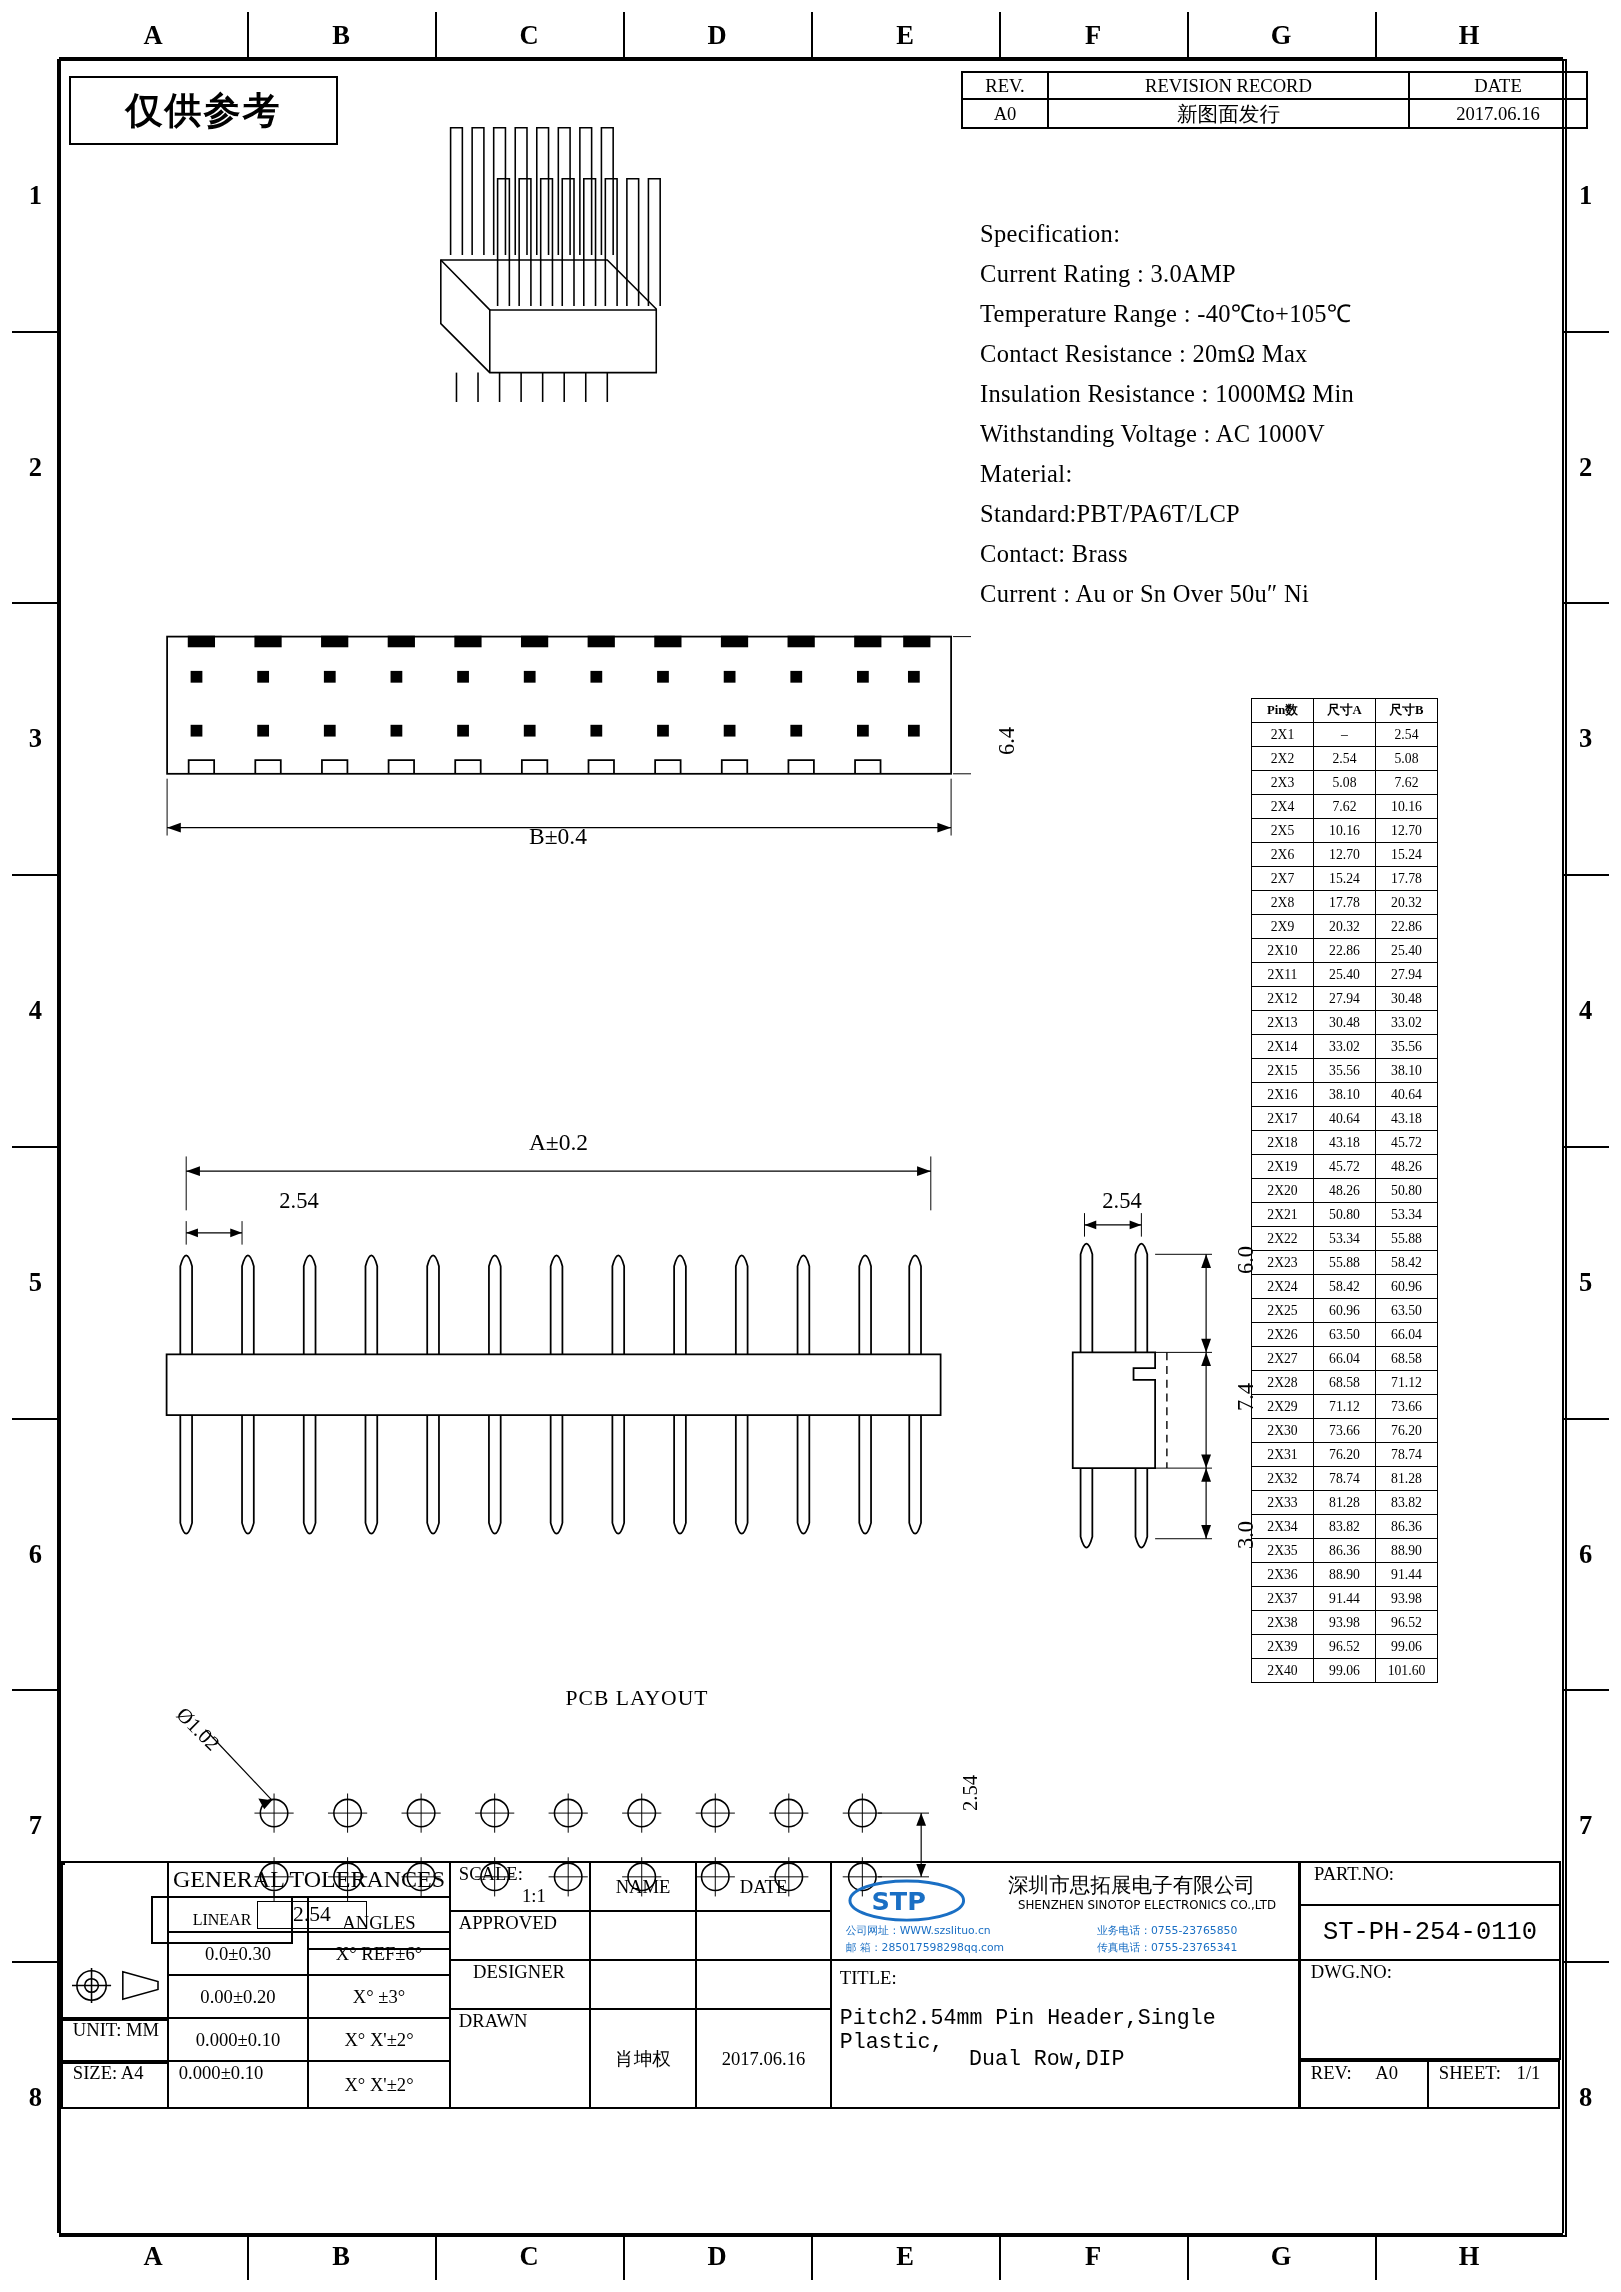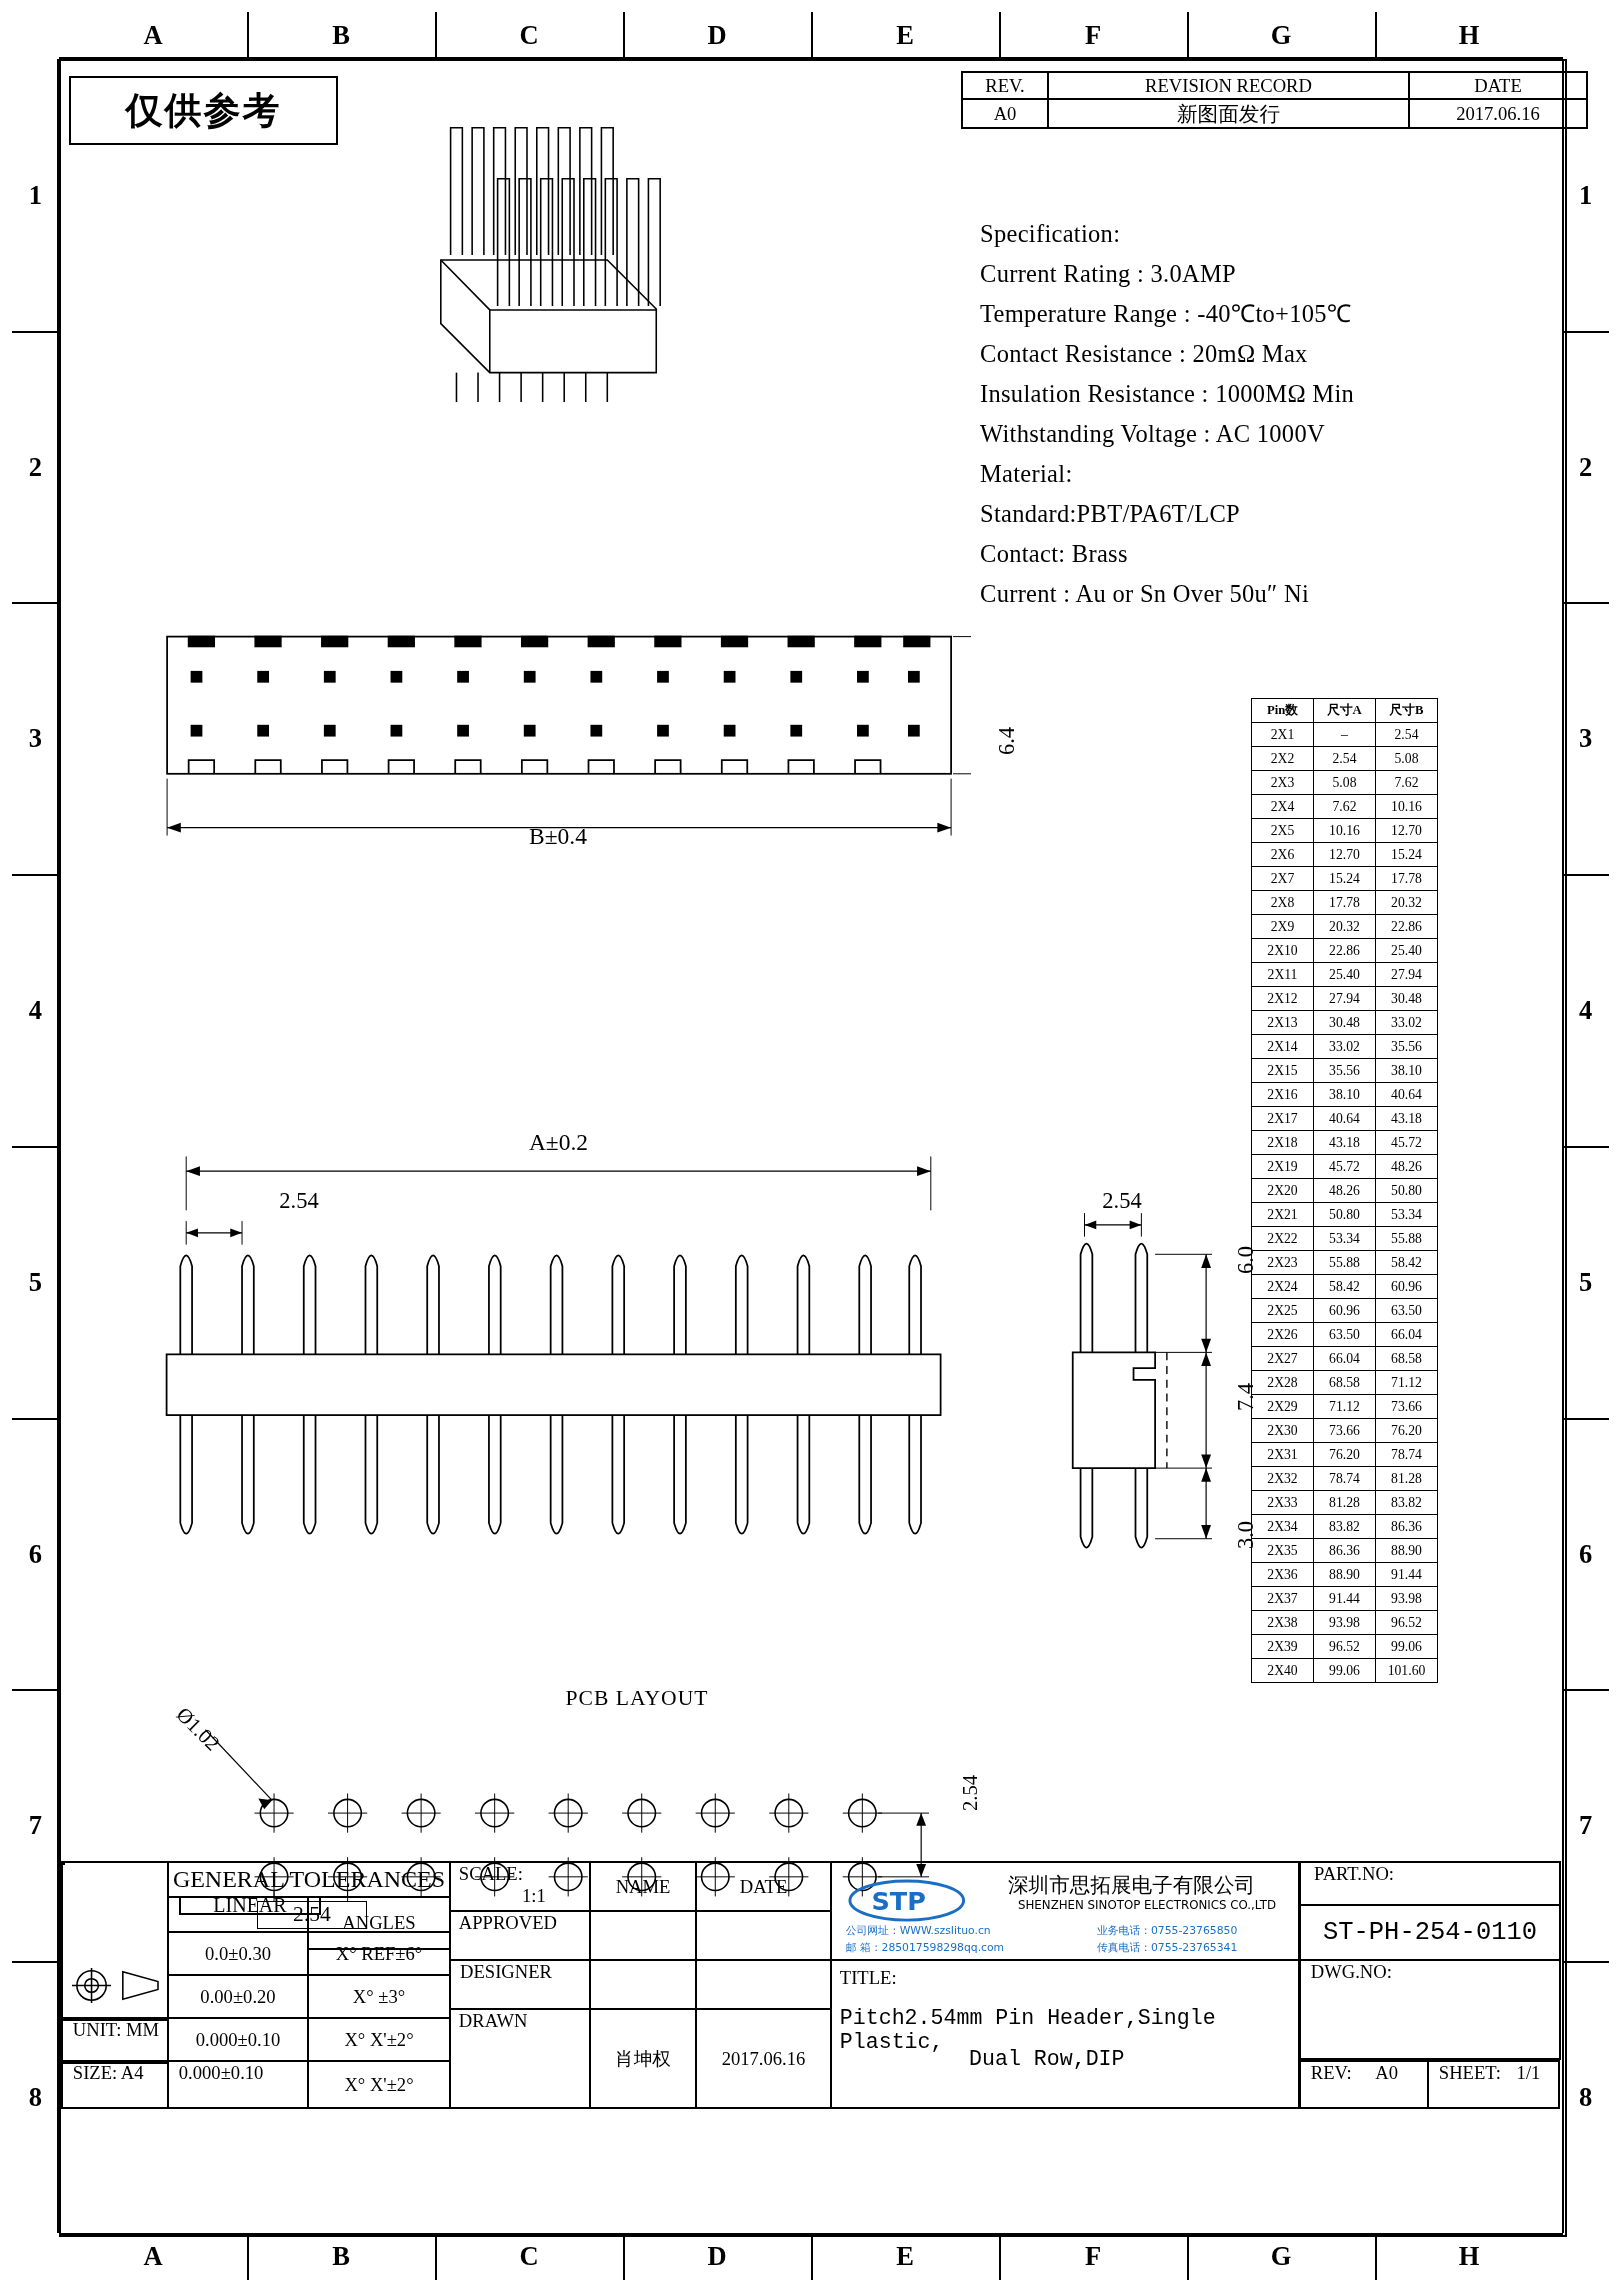--- a/index.html
+++ b/index.html
@@ -653,21 +653,21 @@
         <g stroke="#000" fill="none" stroke-width="1.6">
           <circle cx="24" cy="22" r="15"></circle>
             <circle cx="24" cy="22" r="7"></circle>
           <path d="M4,22 h40 M24,4 v36"></path>
           <path d="M56,8 L92,18 L92,26 L56,36 Z"></path>
         </g>
       </svg>
     </div>
 
     <div class="box c" style="left:106px;top:0;width:284px;height:37px;font-size:24px;">GENERAL  TOLERANCES</div>
-    <div class="box c" style="left:118px;top:35px;width:142px;height:19px;font-size:20px;">LINEAR</div>
+    <div class="box c" style="left:90px;top:35px;width:142px;height:48px;font-size:16px;">LINEAR</div>
     <div class="box c" style="left:246px;top:35px;width:144px;height:54px;font-size:18.6px;">ANGLES</div>
     <div class="box c" style="left:106px;top:70px;width:142px;height:45px;font-size:18.6px;">0.0±0.30</div>
     <div class="box c" style="left:246px;top:70px;width:144px;height:45px;font-size:18.6px;">X°  REF±6°</div>
     <div class="box c" style="left:106px;top:113px;width:142px;height:45px;font-size:18.6px;">0.00±0.20</div>
     <div class="box c" style="left:246px;top:113px;width:144px;height:45px;font-size:18.6px;">X°  ±3°</div>
     <div class="box c" style="left:106px;top:156px;width:142px;height:45px;font-size:18.6px;">0.000±0.10</div>
     <div class="box c" style="left:246px;top:156px;width:144px;height:45px;font-size:18.6px;">X°  X'±2°</div>
 
     <div class="box l" style="left:0;top:199px;width:108px;height:0;"></div>
     <div class="box l" style="left:0px;top:156px;width:0;height:0;"></div>
@@ -697,21 +697,21 @@
       <span>SCALE:</span>
     </div>
     <div style="position:absolute;left:461px;top:23.5px;font-size:18.6px;">1:1</div>
     <div class="box c" style="left:528px;top:0;width:108px;height:51px;font-size:18.6px;">NAME</div>
     <div class="box c" style="left:634px;top:0;width:137px;height:51px;font-size:18.6px;">DATE</div>
 
     <div class="box l" style="padding-left:7.8px;left:388px;top:49px;width:142px;height:51px;font-size:18.6px;">APPROVED</div>
     <div class="box c" style="left:528px;top:49px;width:108px;height:51px;font-size:18.6px;"></div>
     <div class="box c" style="left:634px;top:49px;width:137px;height:51px;font-size:18.6px;"></div>
 
-    <div class="box l" style="padding-left:9px;left:388px;top:98px;width:142px;height:51px;font-size:18.6px;">DESIGNER</div>
+    <div class="box l" style="padding-left:22px;left:388px;top:98px;width:142px;height:51px;font-size:18.6px;">DESIGNER</div>
     <div class="box c" style="left:528px;top:98px;width:108px;height:51px;font-size:18.6px;"></div>
     <div class="box c" style="left:634px;top:98px;width:137px;height:51px;font-size:18.6px;"></div>
 
     <div class="box l" style="padding-left:7.8px;left:388px;top:147px;width:142px;height:101px;font-size:18.6px;">DRAWN</div>
     <div class="box c" style="left:528px;top:147px;width:108px;height:101px;font-size:18.6px;font-family:'DejaVu Sans',sans-serif;">肖坤权</div>
     <div class="box c" style="left:634px;top:147px;width:137px;height:101px;font-size:18.6px;">2017.06.16</div>
 
     <div class="box" style="left:769px;top:0;width:470px;height:100px;">
       <div style="position:absolute;left:13.7px;top:13.7px;width:147px;height:47px;">
         <svg width="147" height="51" viewBox="0 0 150 52">

